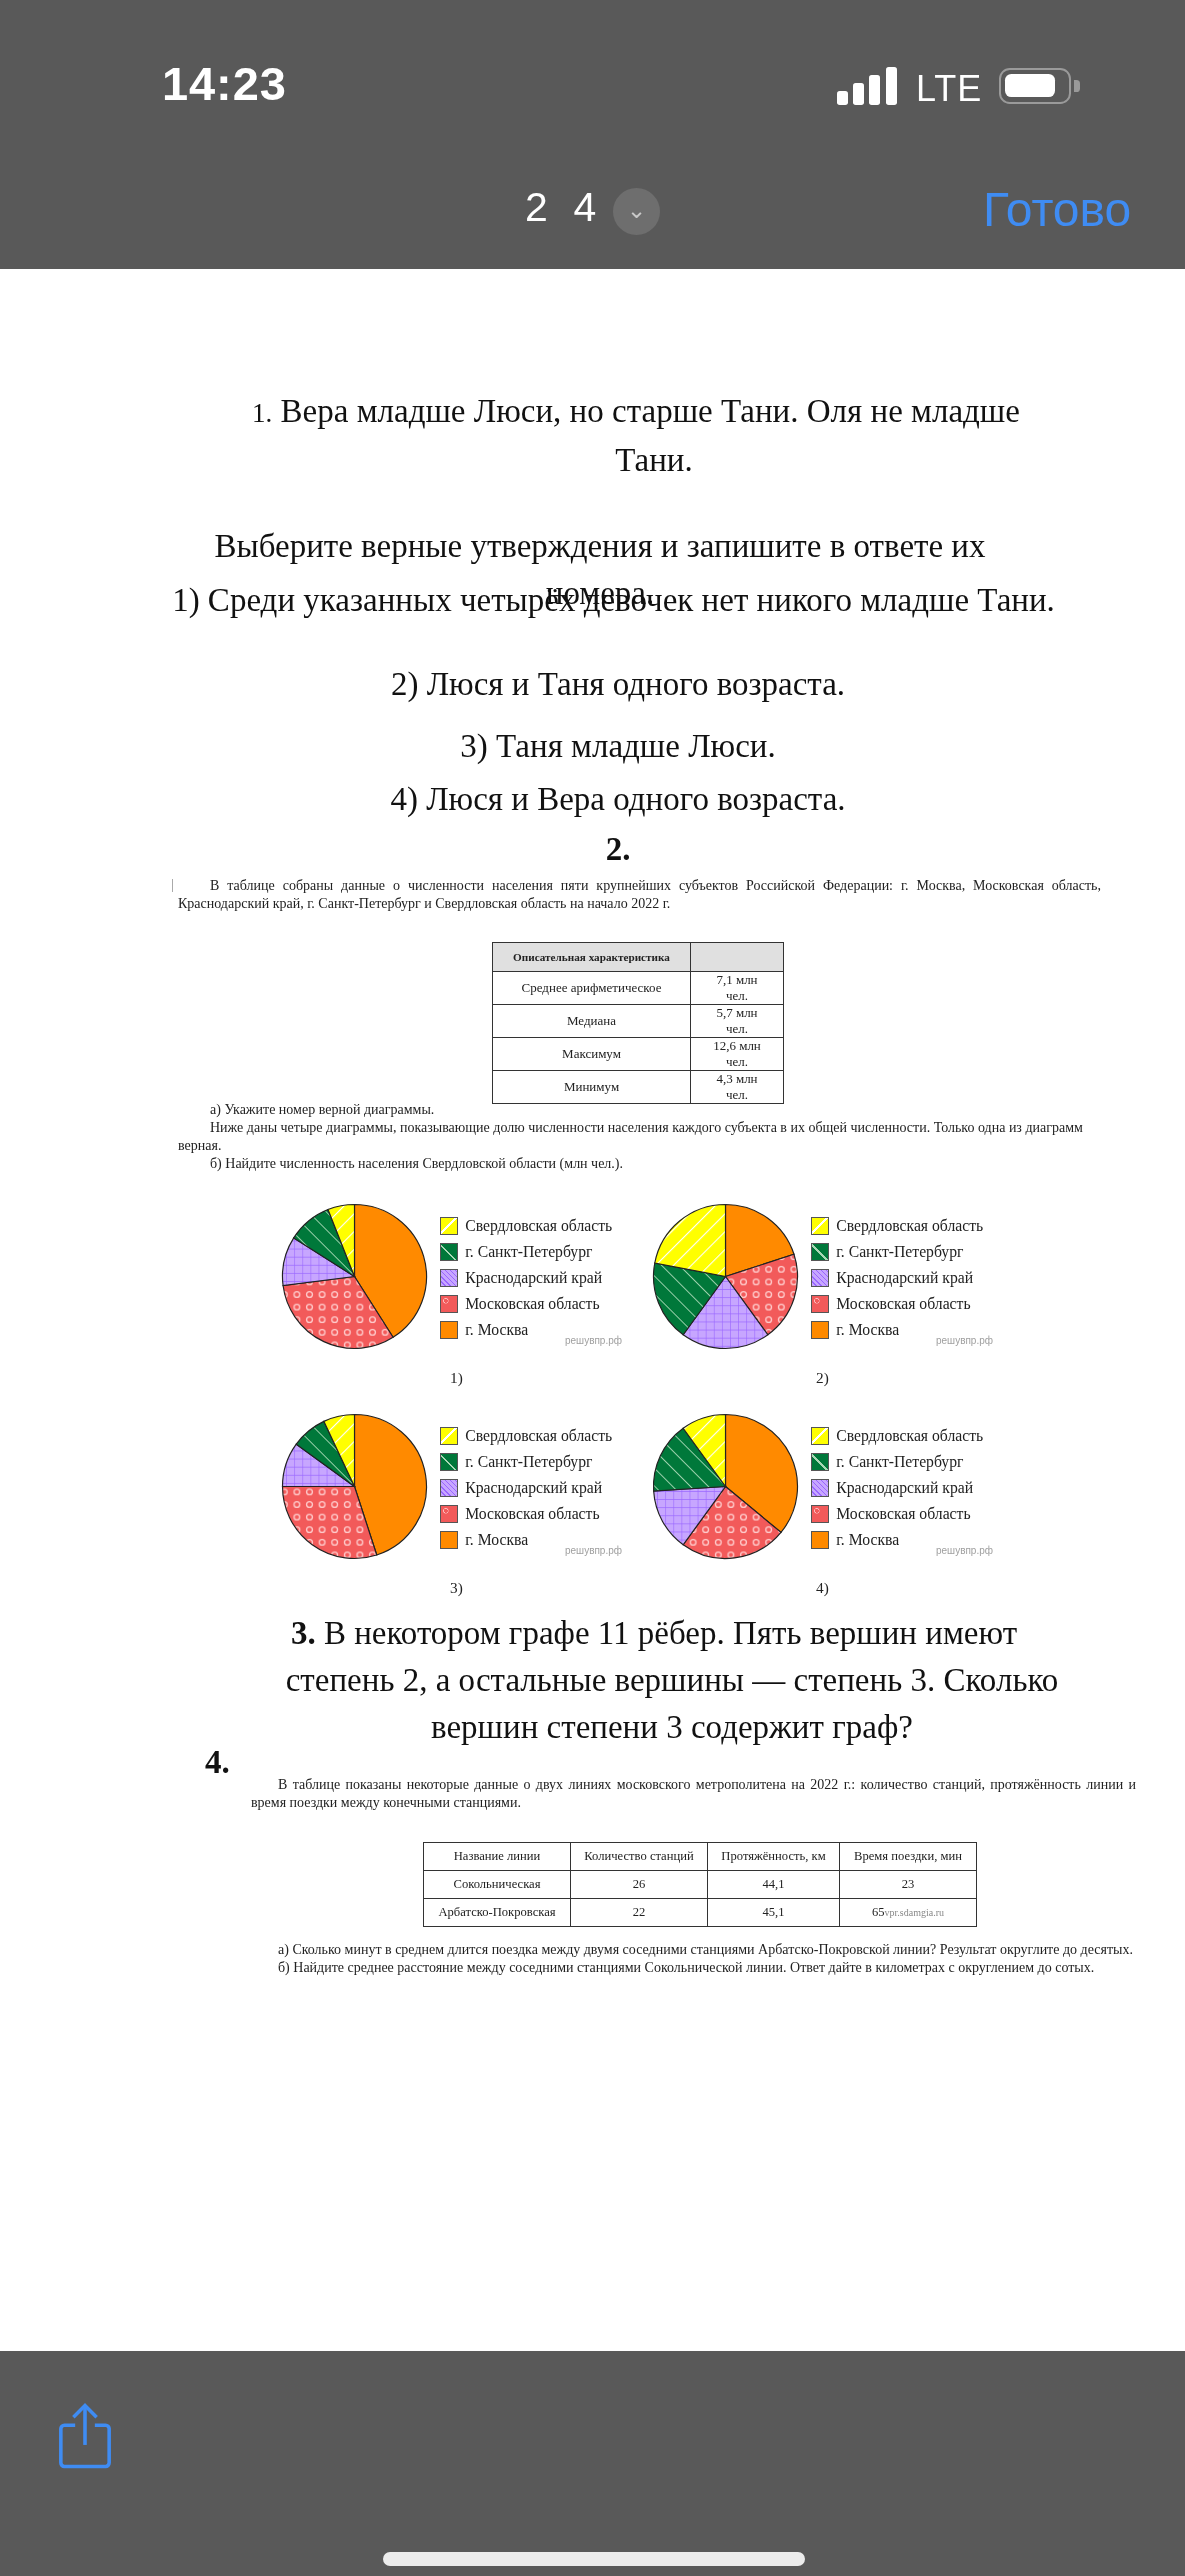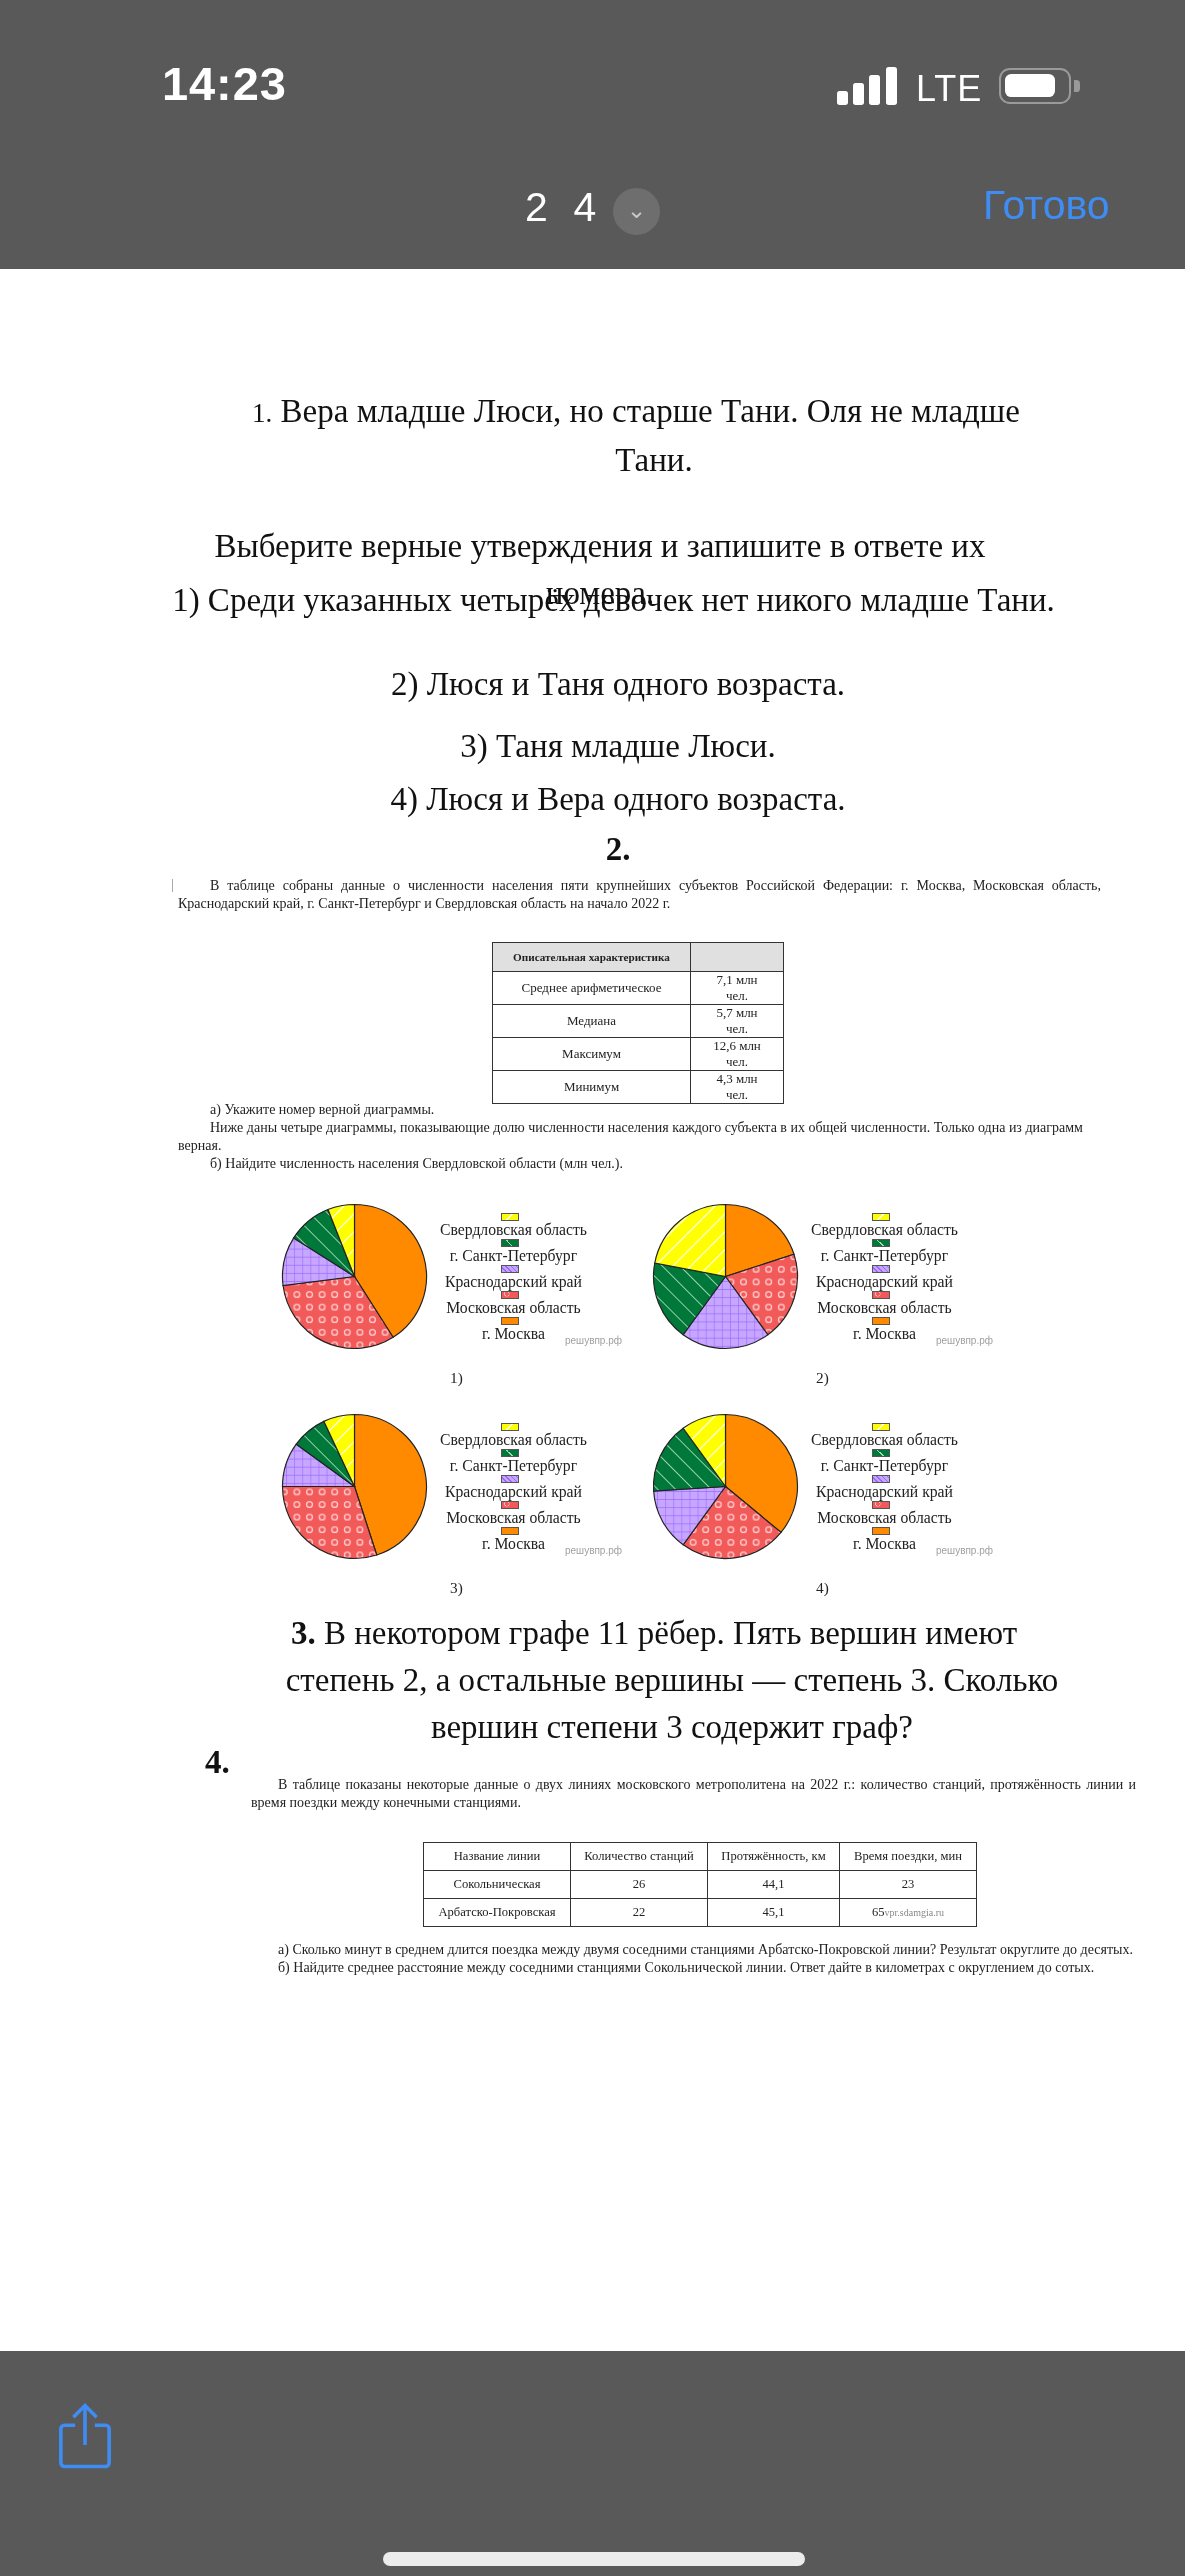--- a/index.html
+++ b/index.html
@@ -10,21 +10,21 @@
   .topbar { position: absolute; left: 0; top: 0; width: 1186px; height: 269px; background: #595959; }
   .status-time { position: absolute; left: 162px; top: 56px; font-family: "Liberation Sans", sans-serif; font-size: 47px; font-weight: 600; color: #fff; letter-spacing: 0.9px; }
   .signal { position: absolute; left: 837px; top: 67px; width: 59px; height: 38px; }
   .signal span { position: absolute; bottom: 0; width: 10.8px; background: #fff; border-radius: 2.7px; }
   .lte { position: absolute; left: 916px; top: 68px; font-family: "Liberation Sans", sans-serif; font-size: 36px; color: #fff; letter-spacing: 0.9px; }
   .battery { position: absolute; left: 999px; top: 68px; width: 72px; height: 36px; border: 2.7px solid #9a9a9a; border-radius: 10.8px; }
   .battery .fill { position: absolute; left: 3.6px; top: 3.6px; width: 50px; height: 23.4px; background: #fff; border-radius: 6.3px; }
   .battery .cap { position: absolute; right: -10.8px; top: 10px; width: 5.4px; height: 11.7px; background: #9a9a9a; border-radius: 0 3.6px 3.6px 0; }
   .page-indicator { position: absolute; left: 525px; top: 184px; font-family: "Liberation Sans", sans-serif; font-size: 41px; color: #fff; letter-spacing: 7.2px; }
   .page-chevron { position: absolute; left: 613px; top: 188px; width: 47px; height: 47px; border-radius: 50%; background: #6e6e6e; color: #c9c9c9; font-family: "DejaVu Sans", sans-serif; font-size: 23.4px; line-height: 45px; text-align: center; }
-  .done-btn { position: absolute; left: 983px; top: 182px; font-family: "Liberation Sans", sans-serif; font-size: 41px; color: #3f8cf3; }
+  .done-btn { position: absolute; left: 983px; top: 182px; font-family: "Liberation Sans", sans-serif; font-size: 48px; color: #3f8cf3; }
 
   
   .doc { position: absolute; left: 0; top: 269px; width: 1186px; height: 2080px; background: #fff; }
   .big { font-family: "Liberation Serif", serif; font-size: 33px; line-height: 47px; color: #111; text-align: center; }
   .q1 { position: absolute; left: 205px; top: 119px; width: 862px; }
   .q1 .num { font-size: 27px; }
   .q1 .indent { display: block; padding-left: 36px; }
   .block { position: absolute; left: 169px; width: 898px; }
   .bold { font-weight: bold; }
 
@@ -38,21 +38,21 @@
   table.stat th { background: #e0e0e0; font-weight: bold; font-size: 11.2px; }
   table.stat td.c1, table.stat th.c1 { width: 198px; }
   table.stat td.c2, table.stat th.c2 { width: 93px; }
 
   .para3 { position: absolute; left: 178px; top: 832px; width: 923px; }
 
   
   .pie-group { position: absolute; width: 359px; height: 198px; }
   .pie-svg { position: absolute; left: 0; top: 0; width: 153px; height: 153px; }
   .legend { position: absolute; left: 162px; top: 12.6px; }
-  .legend-item { display: flex; align-items: center; height: 26px; flex-direction: column; }
+  .legend-item { display: flex; align-items: center; height: 26px; }
   .swatch { width: 18px; height: 18px; border: 0.9px solid #555; margin-right: 7.2px; }
   .legend-label { font-family: "Liberation Serif", serif; font-size: 15.7px; color: #222; white-space: nowrap; }
   .watermark { position: absolute; left: 287px; top: 135px; font-family: "Liberation Sans", sans-serif; font-size: 10px; color: #a0a0a0; }
   .pie-caption { position: absolute; left: 178px; top: 169px; font-family: "Liberation Serif", serif; font-size: 15.3px; color: #222; }
 
   .q3 { position: absolute; left: 205px; top: 1341px; width: 898px; }
   .q3 .line { display: block; padding-left: 36px; }
   .q3 .line.first { padding-left: 0; }
   .q4 { position: absolute; left: 205px; top: 1470px; }
 

